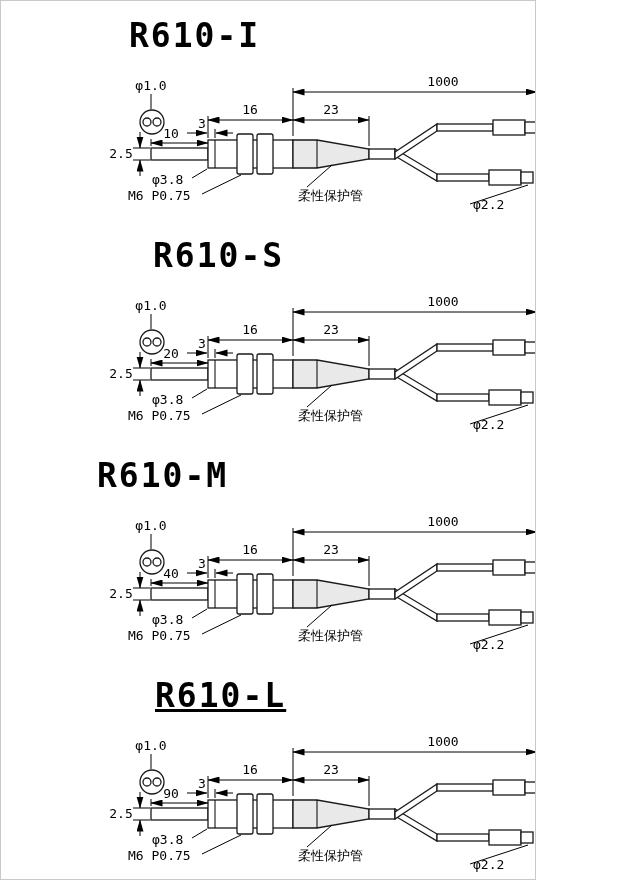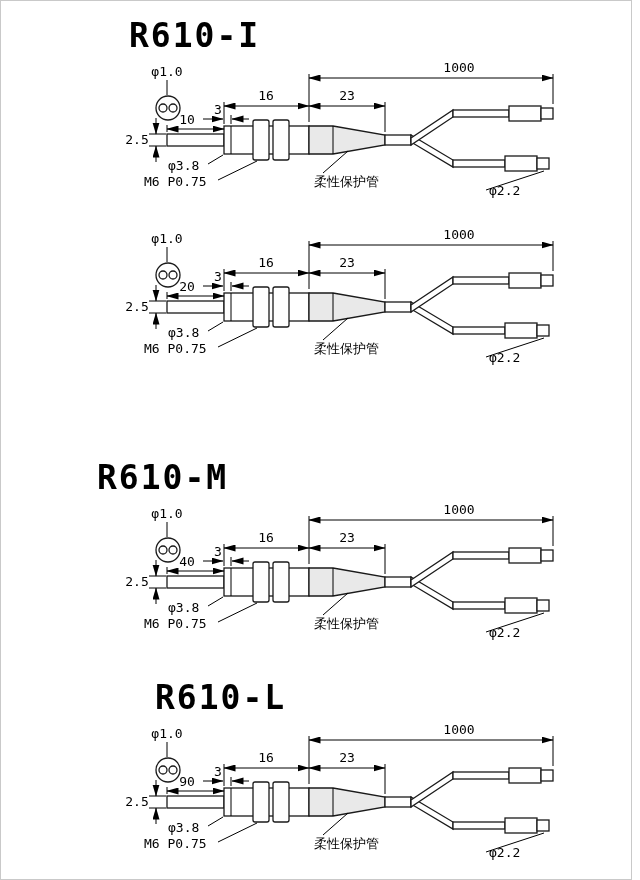--- a/index.html
+++ b/index.html
@@ -1,32 +1,32 @@
 <!DOCTYPE html>
 <html><head>
 <meta charset="utf-8">
 <style>
   html,body{margin:0;padding:0;background:#fff;}
   .sheet{
-    width:632px;height:880px;background:#ffffff;
+    width:536px;height:880px;background:#ffffff;
     border:1px solid #c9c9c9;box-sizing:border-box;
     font-family:"DejaVu Sans Mono", monospace;
     overflow:hidden;
   }
   .variant{height:220px;box-sizing:border-box;}
   .variant h2{
     margin:0;padding:18px 0 0 128px;
     font-size:33px;font-weight:bold;letter-spacing:2px;
     color:#000;font-family:"DejaVu Sans Mono", monospace;
     line-height:1.05;
   }
   .variant:nth-child(2) h2{padding-left:152px;}
   .variant:nth-child(3) h2{padding-left:96px;}
-  .variant:nth-child(4) h2{padding-left:154px;}
-  .drawing{margin-top:2px;padding-left:16px;}
+  .variant:nth-child(4) h2{padding-left:154px;text-decoration:underline;}
+  .drawing{margin-top:16px;}
   svg text{
     font-family:"DejaVu Sans Mono","DejaVu Sans", monospace;
     font-size:13px;fill:#000;
   }
 </style>
 </head>
 <body>
 
 <div class="sheet">
 
@@ -89,20 +89,21 @@
           <line stroke="#000" stroke-width="1" x1="201" y1="124" x2="240" y2="105"></line>
           <text x="127" y="130" text-anchor="start">M6 P0.75</text>
           <line stroke="#000" stroke-width="1" x1="306" y1="117" x2="331" y2="95"></line>
           <text x="297" y="130" text-anchor="start">柔性保护管</text>
           <line stroke="#000" stroke-width="1" x1="527" y1="115" x2="469" y2="134"></line>
           <text x="472" y="139" text-anchor="start">φ2.2</text>
         </svg></div>
   </section>
 
   <section class="variant">
+    <h2>R610-S</h2>
     <div class="drawing"><svg viewBox="0 0 640 150" width="640" height="150">
           <defs>
             <marker id="ae1" markerWidth="12" markerHeight="8" refX="11.5" refY="3.5" orient="auto" markerUnits="userSpaceOnUse">
               <path d="M0,0 L12,3.5 L0,7 Z" fill="#000"></path>
             </marker>
             <marker id="as1" markerWidth="12" markerHeight="8" refX="0.5" refY="3.5" orient="auto" markerUnits="userSpaceOnUse">
               <path d="M12,0 L0,3.5 L12,7 Z" fill="#000"></path>
             </marker>
           </defs>
           <rect fill="#ffffff" stroke="#1a1a1a" stroke-width="1.3" x="150" y="78" width="57" height="12"></rect>

